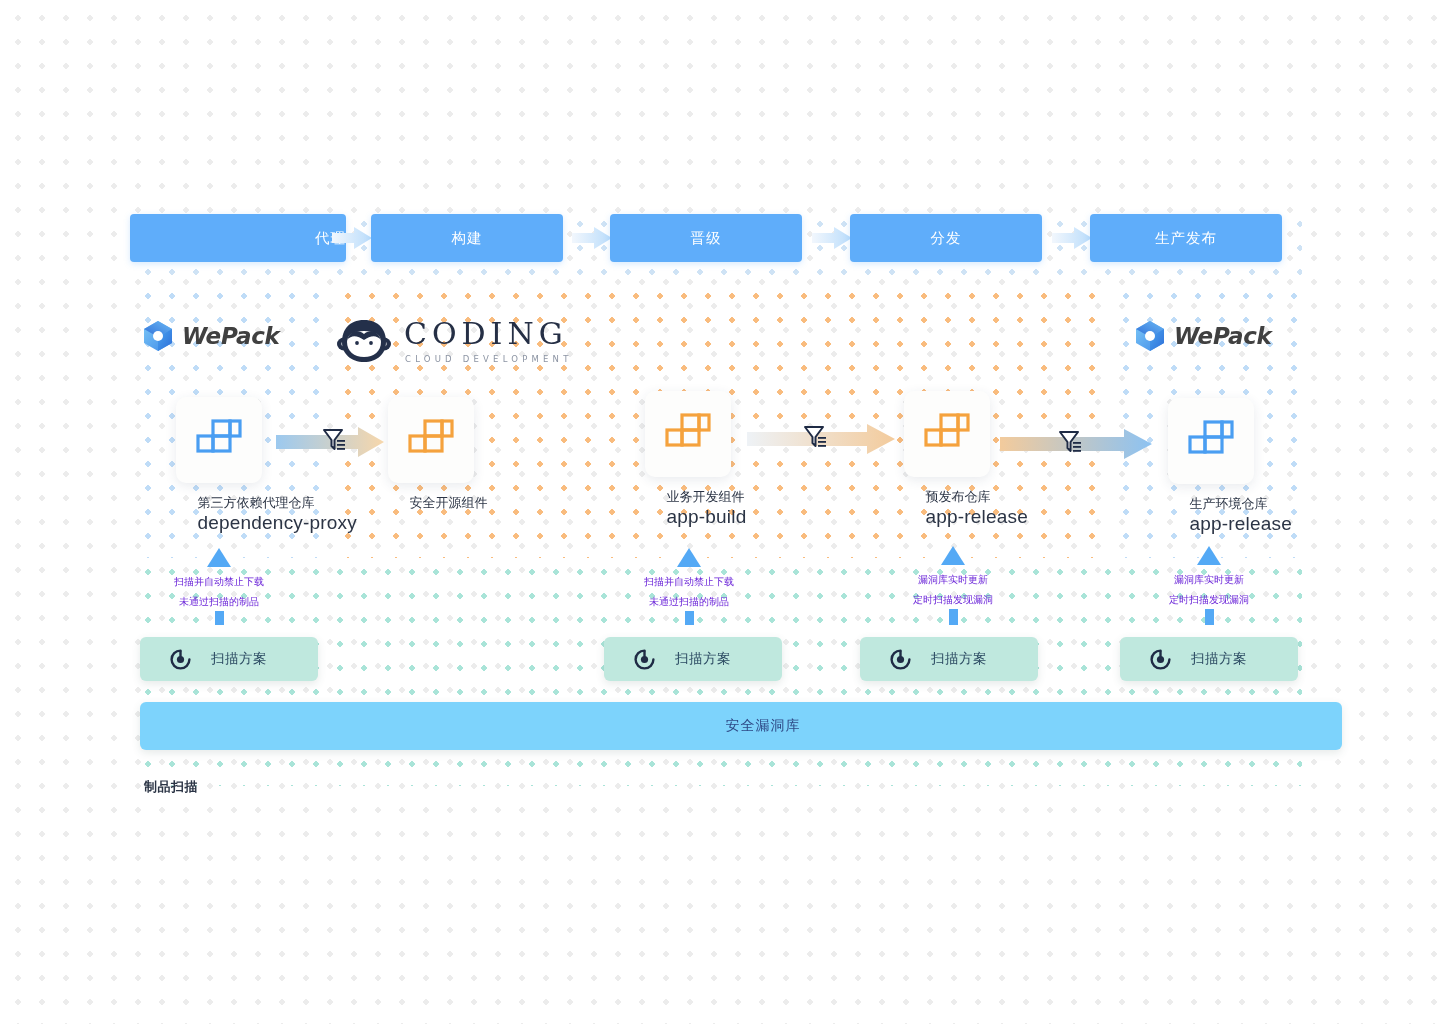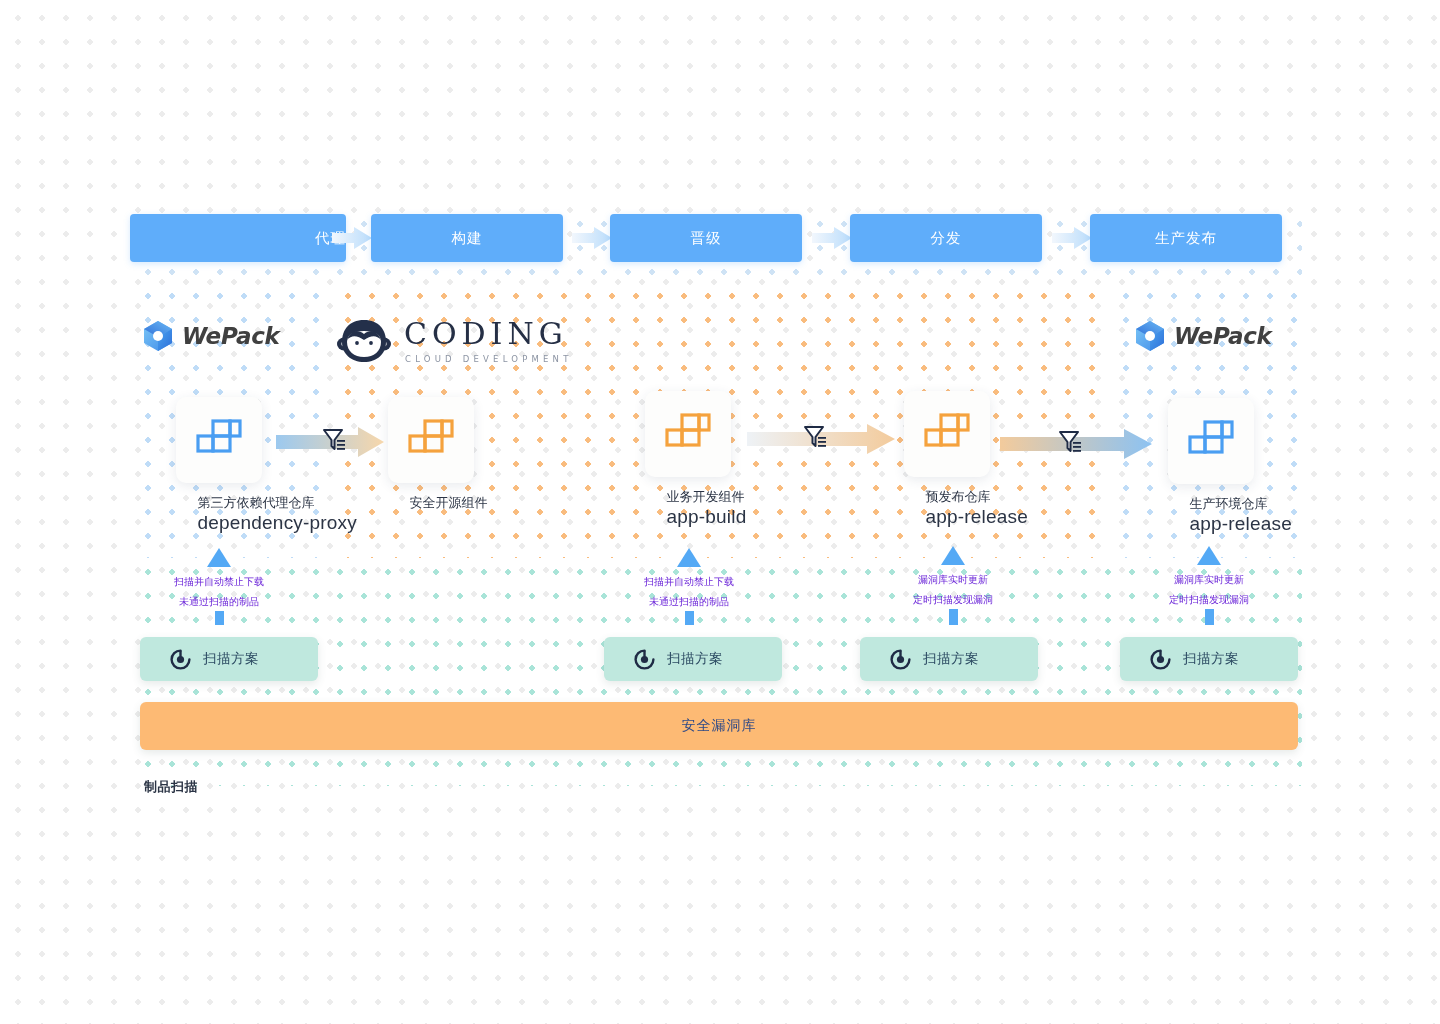--- a/index.html
+++ b/index.html
@@ -107,31 +107,32 @@
   }
 
   
   .scan-btn{
     position:absolute;height:44px;border-radius:6px;
     background:#bfe8de;
     display:flex;align-items:center;
     box-shadow:0 3px 9px rgba(60,90,85,.13);
   }
   .scan-btn .lbl{
-    color:#2b4a62;font-size:13.5px;margin-left:12px;letter-spacing:.5px;
+    color:#2b4a62;font-size:13.5px;margin-left:20px;letter-spacing:.5px;
   }
   .scan-icon{margin-left:30px;display:flex;}
 
   
   #vuln-bar{
     position:absolute;left:140px;top:702px;width:1158px;height:48px;
-    background:#fdba74;border-radius:6px;
+    background:#7dd3fc;border-radius:6px;
     display:flex;align-items:center;justify-content:center;
     color:#2f4a87;font-size:14px;letter-spacing:1px;
     box-shadow:0 3px 9px rgba(60,90,85,.13);
+    padding-left:44px;
   }
   #bottom-caption{
     position:absolute;left:144px;top:778px;
     color:#2b3445;font-size:13px;font-weight:bold;letter-spacing:.5px;
   }
 </style>
 </head>
 <body>
 
 <div class="dots" id="dots-base"></div>

